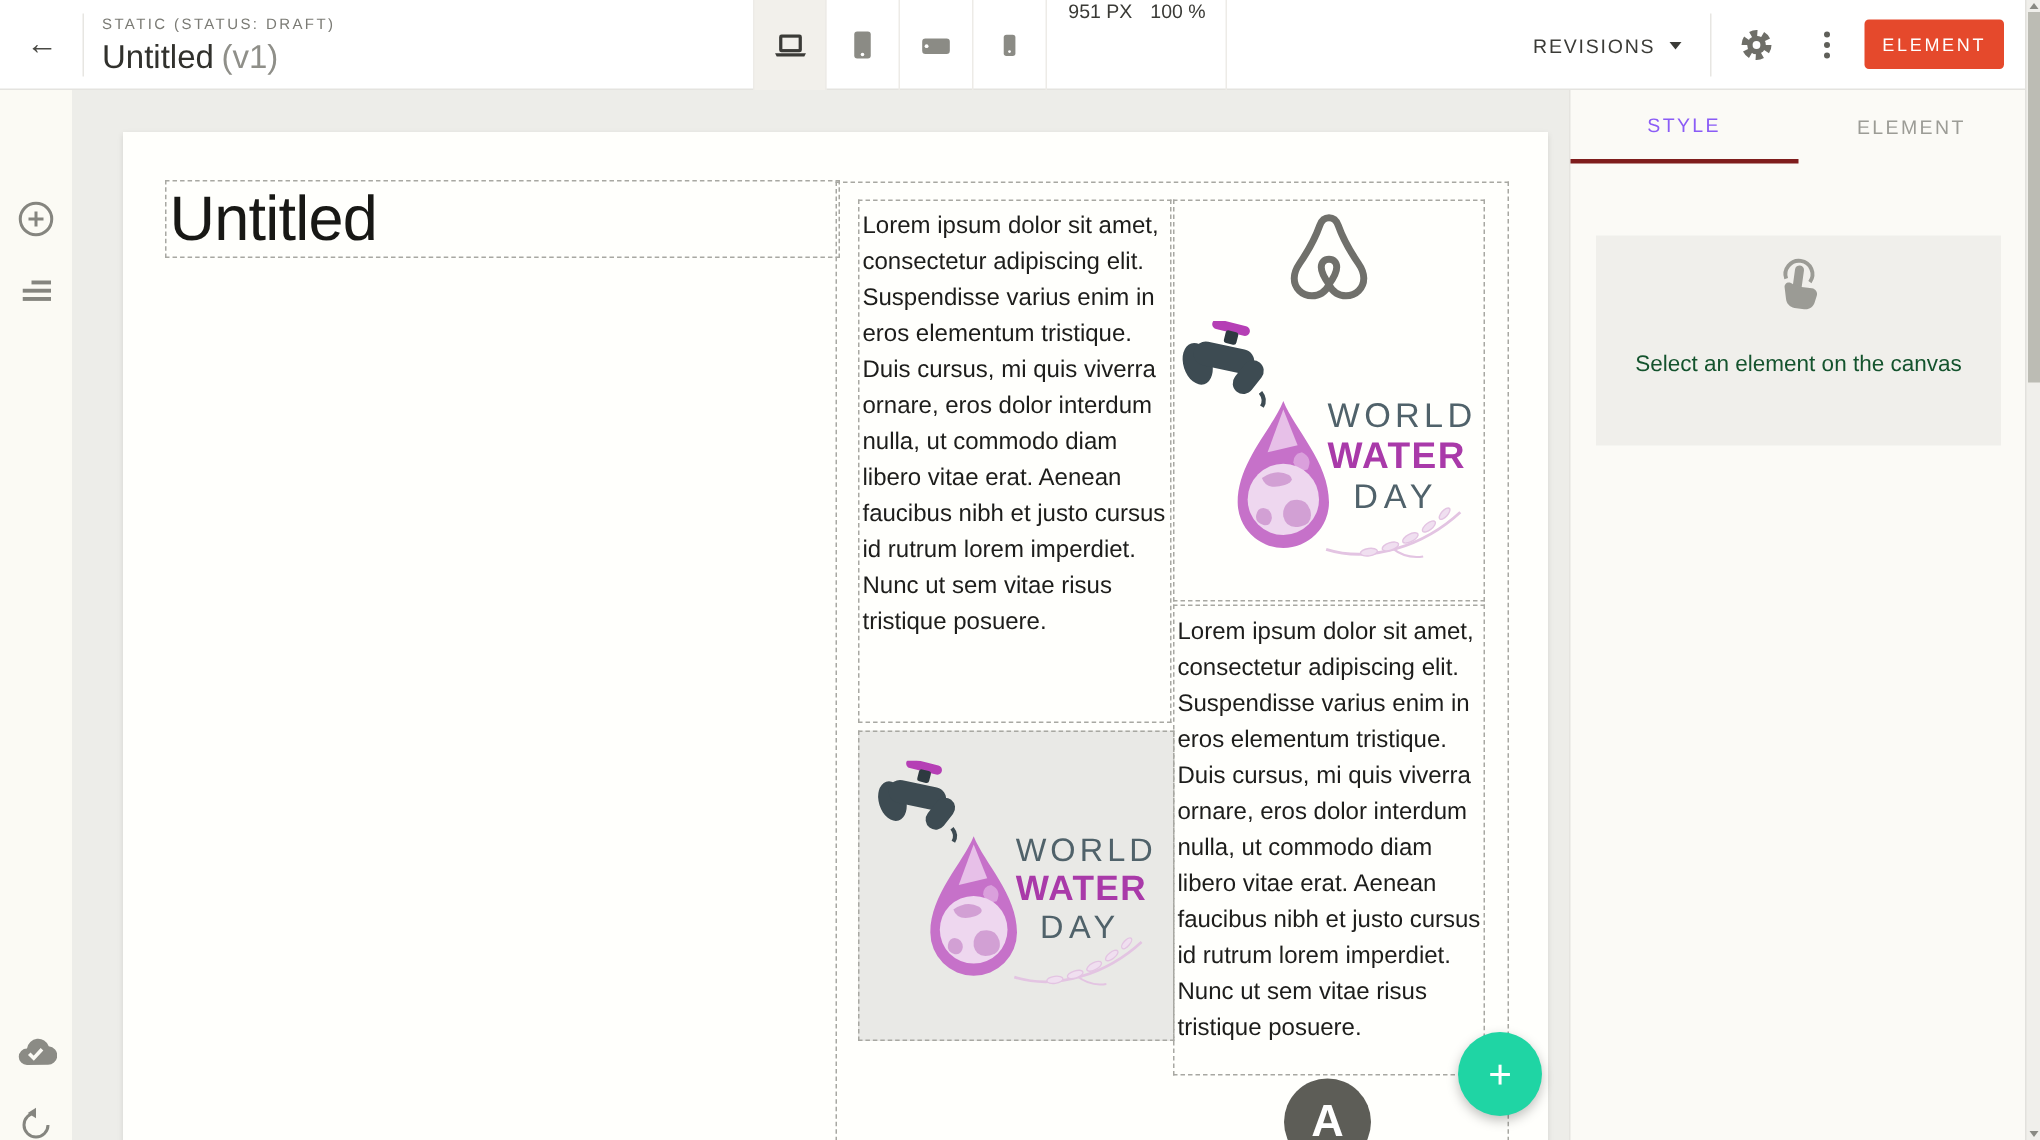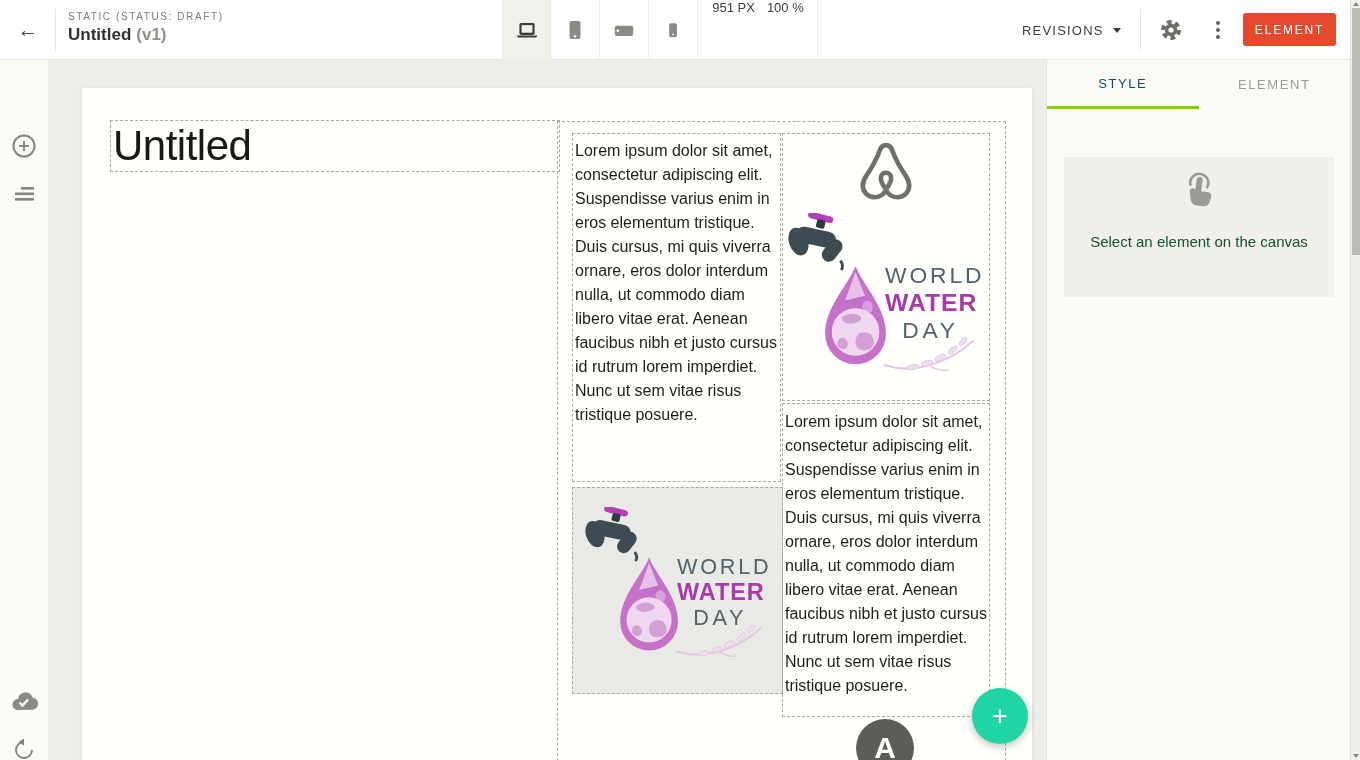--- a/index.html
+++ b/index.html
@@ -5,21 +5,21 @@
   * { margin:0; padding:0; box-sizing:border-box; }
   html,body { width:1360px; height:760px; background:#fff; font-family:"Liberation Sans", sans-serif; }
   .root { position:relative; width:1360px; height:760px; overflow:hidden; background:#fff; }
 
   
   .topbar { position:absolute; left:0; top:0; width:1360px; height:60px; background:#ffffff; border-bottom:1px solid #e4e3df; z-index:30; }
   .back-btn { position:absolute; left:10px; top:15px; width:36px; height:30px; font-size:21px; color:#4a4a45; display:flex; align-items:center; justify-content:center; cursor:pointer; }
   .vdiv { position:absolute; top:9px; height:42px; width:1px; background:#e7e6e2; }
   .title-block { position:absolute; left:68px; top:11px; }
   .status-label { font-size:10px; letter-spacing:1.6px; color:#7b7b75; }
-  .title-row { margin-top:3px; font-size:17px; color:#31312d;font-weight:bold; }
+  .title-row { margin-top:3px; font-size:22px; color:#31312d; }
   .title-version { color:#8f8f89; margin-left:5px; }
   .device-group { position:absolute; left:502px; top:0; height:60px; display:flex; }
   .device-cell { width:49px; height:60px; display:flex; align-items:center; justify-content:center; border-right:1px solid #edebe7; cursor:pointer; }
   .device-cell:first-child { border-left:1px solid #edebe7; }
   .device-cell.active { background:#f2f0eb; }
   .size-cell { position:absolute; left:699px; top:0; width:119px; height:60px; display:flex; align-items:flex-start; justify-content:center; gap:12px; font-size:13px; color:#3a3a36; border-right:1px solid #edebe7; }
   .revisions { position:absolute; left:1022px; top:0; height:60px; display:flex; align-items:center; gap:9px; font-size:13px; letter-spacing:1.2px; color:#3b3b37; cursor:pointer; }
   .caret-down { width:0; height:0; border-left:4.5px solid transparent; border-right:4.5px solid transparent; border-top:5px solid #3b3b37; }
   .gear-btn { position:absolute; left:1156px; top:15px; width:30px; height:30px; cursor:pointer; }
   .kebab-btn { position:absolute; left:1210px; top:17px; width:16px; height:26px; display:flex; flex-direction:column; align-items:center; justify-content:center; gap:3px; cursor:pointer; }
@@ -43,21 +43,21 @@
   .img-el-2 { left:700px; top:45px; width:208px; height:268px; text-align:center; cursor:pointer; }
   .text-el-2 { left:700px; top:315px; width:208px; height:314px; padding:6px 0 0 2px; cursor:pointer; }
   .avatar-el { position:absolute; left:774px; top:631px; width:58px; height:58px; border-radius:50%; background:#5d5d57; color:#fff; display:flex; align-items:center; justify-content:center; font-size:30px; font-weight:bold; cursor:pointer; }
 
   .fab { position:absolute; left:972px; top:688px; width:56px; height:56px; border-radius:50%; border:none; color:#fff; font-size:27px; font-weight:300; box-shadow:0 3px 8px rgba(0,0,0,.25); cursor:pointer; z-index:40; display:flex; align-items:center; justify-content:center; line-height:0; font-family:"Liberation Sans",sans-serif; }
 
   
   .right-panel { position:absolute; left:1046px; top:60px; width:304px; height:700px; background:#fbfaf6; border-left:1px solid #e5e4e0; z-index:20; }
   .tabs { display:flex; height:49px; }
   .tab { flex:1; display:flex; align-items:center; justify-content:center; font-size:13px; letter-spacing:1.6px; cursor:pointer; }
-  .tab.active { color:#0c4a6e; border-bottom:3px solid #84cc16; }
+  .tab.active { color:#8b5cf6; border-bottom:3px solid #7f1d1d; }
   .tab.inactive { color:#9c9c96; }
   .panel-placeholder { position:absolute; left:17px; top:97px; width:270px; height:140px; background:#f0efeb; text-align:center; }
   .placeholder-text { font-size:15px; color:#14532d; line-height:28px; margin-top:8px; }
 
   
   .scrollbar { position:absolute; left:1350px; top:0; width:10px; height:760px; background:#f0efeb; border-left:1px solid #e2e1dd; z-index:50; }
   .scroll-thumb { position:absolute; left:1px; top:8px; width:8px; height:247px; background:#bcbcb4; cursor:pointer; }
   .scroll-arrow { position:absolute; left:1.5px; width:0; height:0; border-left:3.5px solid transparent; border-right:3.5px solid transparent; cursor:pointer; }
   .scroll-arrow.up { top:2px; border-bottom:4px solid #8a8a84; }
   .scroll-arrow.down { bottom:2px; border-top:4px solid #8a8a84; }

